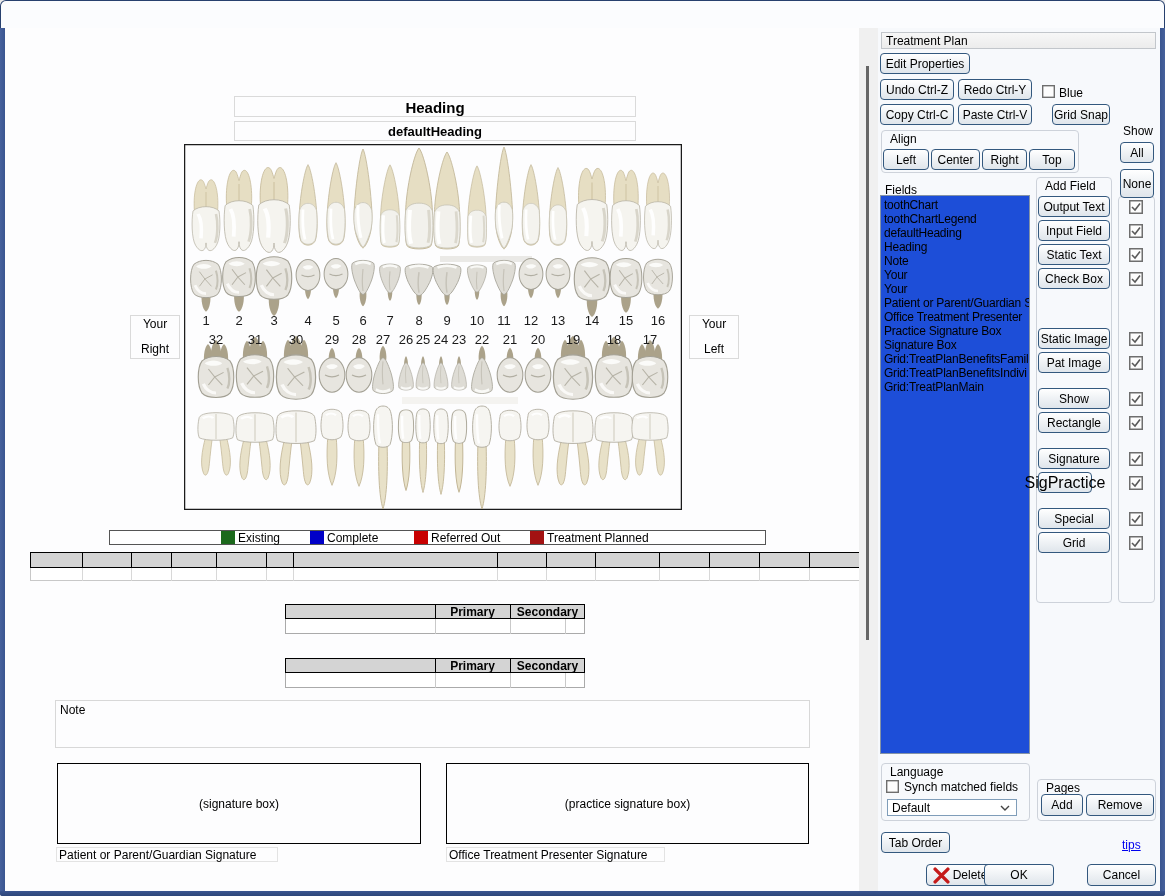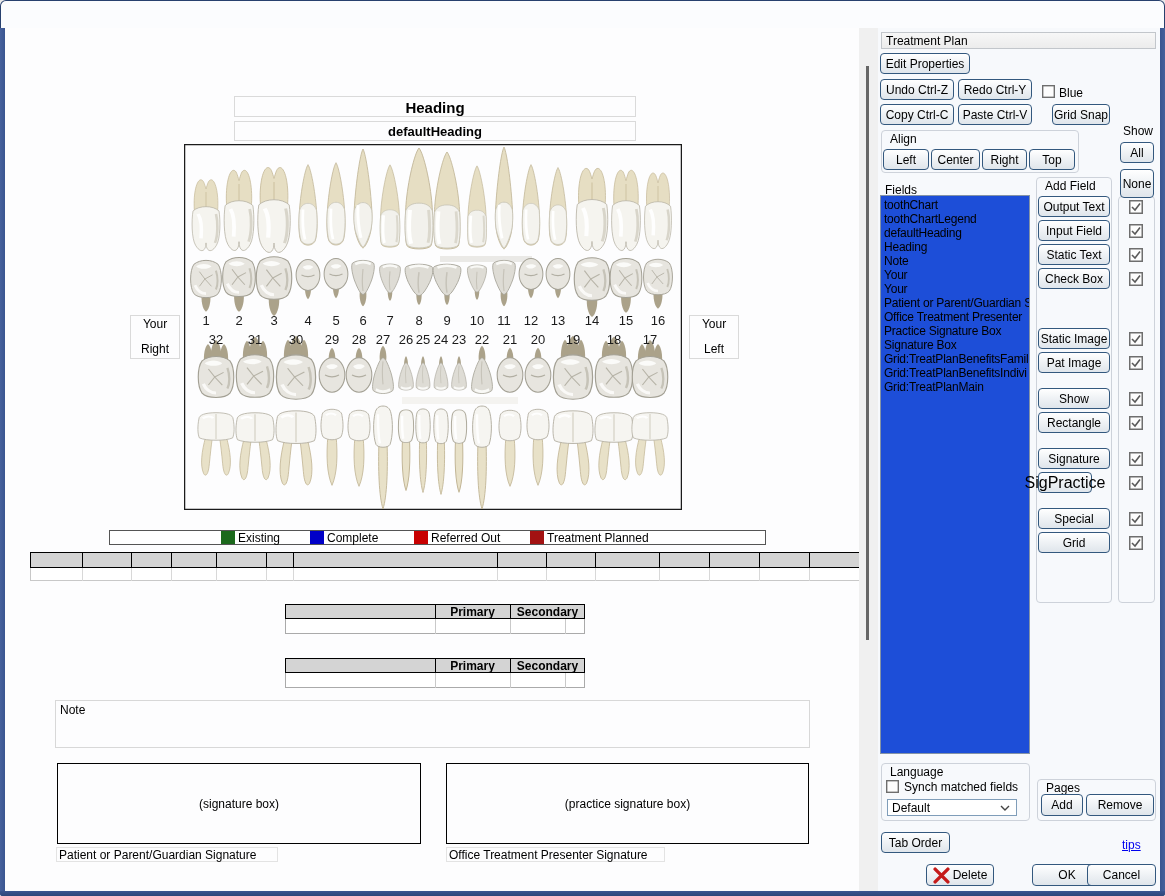--- a/index.html
+++ b/index.html
@@ -419,17 +419,17 @@
       </svg></div>
 <div class="grp" style="left:1037px;top:779px;width:119px;height:42px"></div>
 <div class="lbl" style="left:1046px;top:781px">Pages</div>
 <div class="btn" style="left:1041px;top:794px;width:42px;height:22px;font-size:12px">Add</div>
 <div class="btn" style="left:1086px;top:794px;width:68px;height:22px;font-size:12px">Remove</div>
 <div class="btn" style="left:881px;top:832px;width:69px;height:21px;font-size:12px">Tab Order</div>
 <div style="position:absolute;left:1122px;top:838px;font:12px 'Liberation Sans';color:#0000EE;text-decoration:underline">tips</div>
 <div class="btn" style="left:926px;top:864px;width:68px;height:22px"><svg width="17" height="17" viewBox="0 0 16 16" style="margin-right:3px">
         <path d="M2,2 L14,14 M14,2 L2,14" stroke="#C51A1A" stroke-width="3.2" fill="none" stroke-linecap="round"></path>
       </svg>Delete</div>
-<div class="btn" style="left:1032px;top:864px;width:70px;height:22px;font-size:12px">OK</div>
+<div class="btn" style="left:984px;top:864px;width:70px;height:22px;font-size:12px">OK</div>
 <div class="btn" style="left:1087px;top:864px;width:69px;height:22px;font-size:12px">Cancel</div>
  <div class="edge" style="left:0;top:28px;width:5px;height:868px"></div>
  <div class="edge" style="left:1160px;top:28px;width:5px;height:868px;background:linear-gradient(270deg,#47619C,#3A5590)"></div>
  <div class="edge" style="left:0;top:891px;width:1165px;height:5px;background:linear-gradient(0deg,#2E4679,#3A5590)"></div>
 </div>
 </body></html>

